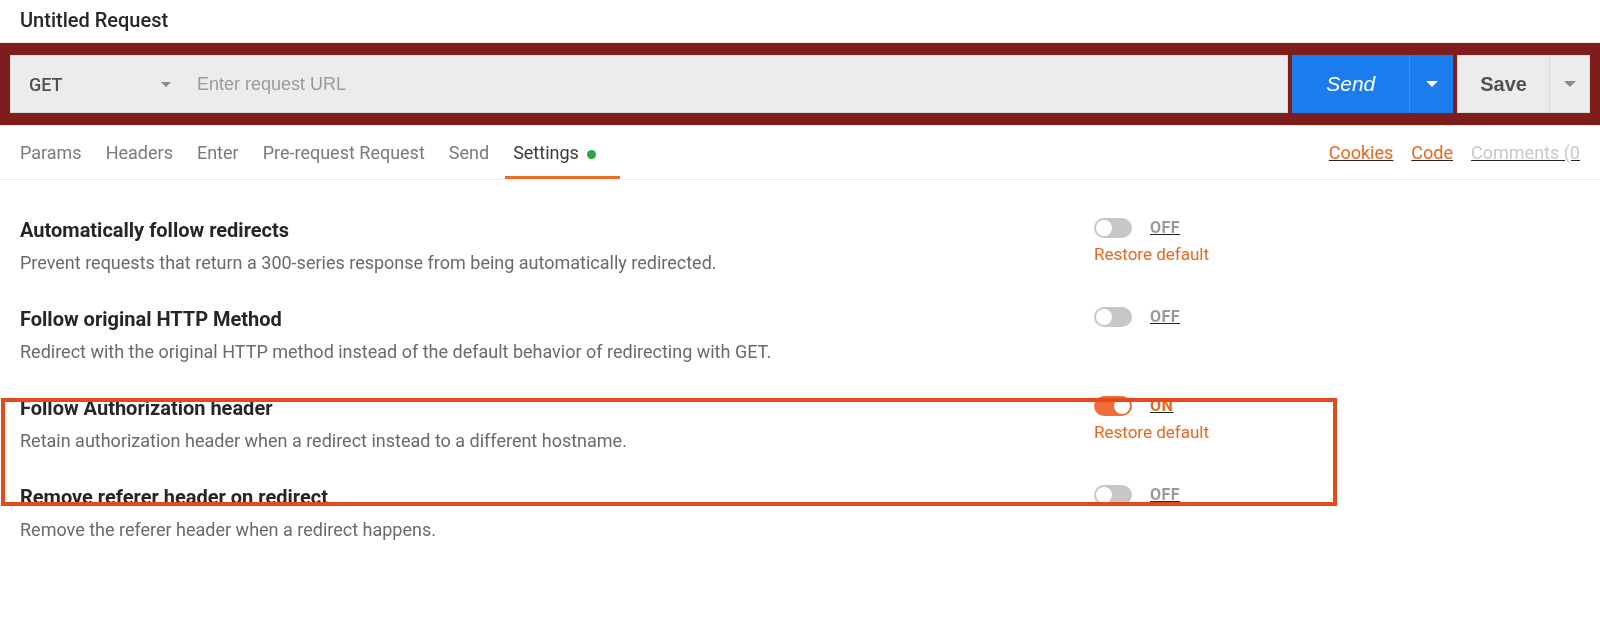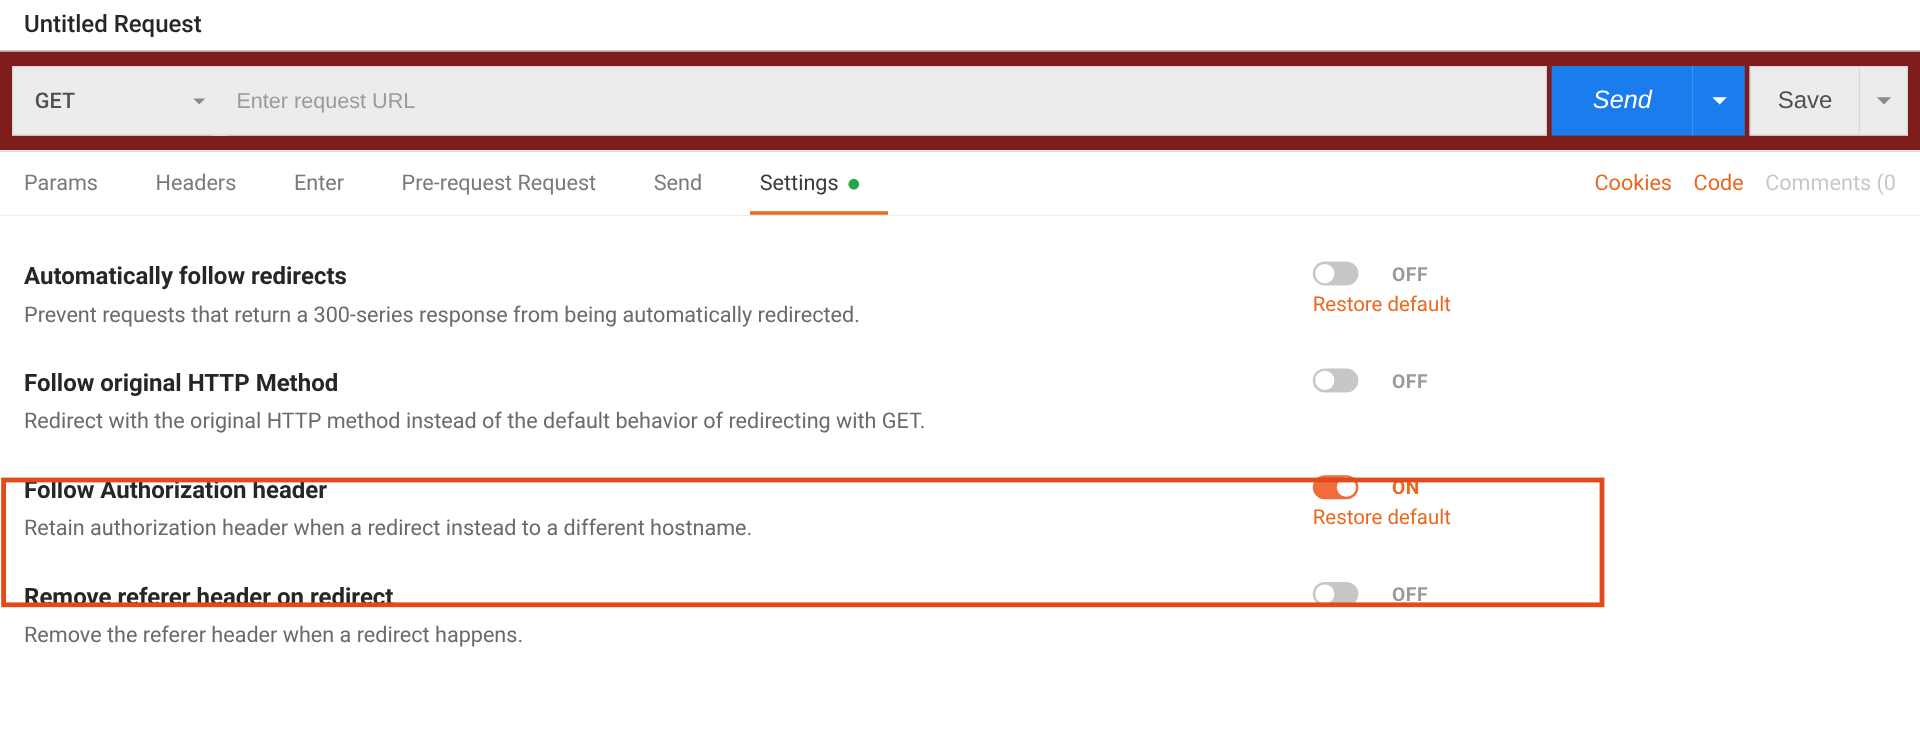--- a/index.html
+++ b/index.html
@@ -88,21 +88,21 @@
     display: flex;
     align-items: center;
     justify-content: center;
     cursor: pointer;
   }
   .save-btn {
     background: #ececec;
     color: #505050;
     border: 1px solid #d8d8d8;
     font-size: 20px;
-    font-weight: 400;
+    font-weight: 700;
     padding: 0 22px;
     cursor: pointer;
   }
   .save-dd {
     background: #ececec;
     border: 1px solid #d8d8d8;
     border-left: 0;
     width: 40px;
     display: flex;
     align-items: center;
@@ -122,21 +122,21 @@
     display: flex;
     align-items: center;
     padding: 0 20px;
     border-bottom: 1px solid #ededed;
     height: 54px;
     position: relative;
   }
   .tabs-left {
     display: flex;
     align-items: center;
-    gap: 48px;
+    gap: 24px;
     font-size: 18px;
     color: #7a7a7a;
   }
   .tab {
     padding: 15px 0;
     cursor: pointer;
     position: relative;
     white-space: nowrap;
   }
   .tab.active {
@@ -156,20 +156,21 @@
     border-radius: 50%;
     background: #28a745;
     margin-left: 8px;
     vertical-align: middle;
   }
   .tabs-right {
     margin-left: auto;
     display: flex;
     gap: 18px;
     font-size: 18px;
+    text-decoration: underline;
   }
   .rlink { color: #e9681f; cursor: pointer; white-space: nowrap; }
   .rlink.muted { color: #c8c8c8; }
 
   .settings-body {
     padding: 24px 20px 0 20px;
   }
   .setting-row {
     display: flex;
     align-items: flex-start;
@@ -187,23 +188,24 @@
     font-size: 18px;
     color: #6a6a6a;
     margin: 0;
   }
   .setting-ctrl {
     margin-left: 4px;
     min-width: 200px;
   }
   .toggle-line {
     display: flex;
-    align-items: flex-end;
-    gap: 28px;
+    align-items: flex-start;
+    gap: 18px;
     margin-bottom: 6px;
+    text-decoration: underline;
   }
   .toggle {
     width: 38px; height: 20px;
     border-radius: 10px;
     position: relative;
     cursor: pointer;
   }
   .toggle.off { background: #c7c7c7; }
   .toggle.on  { background: #f26b3a; }
   .toggle .knob {

